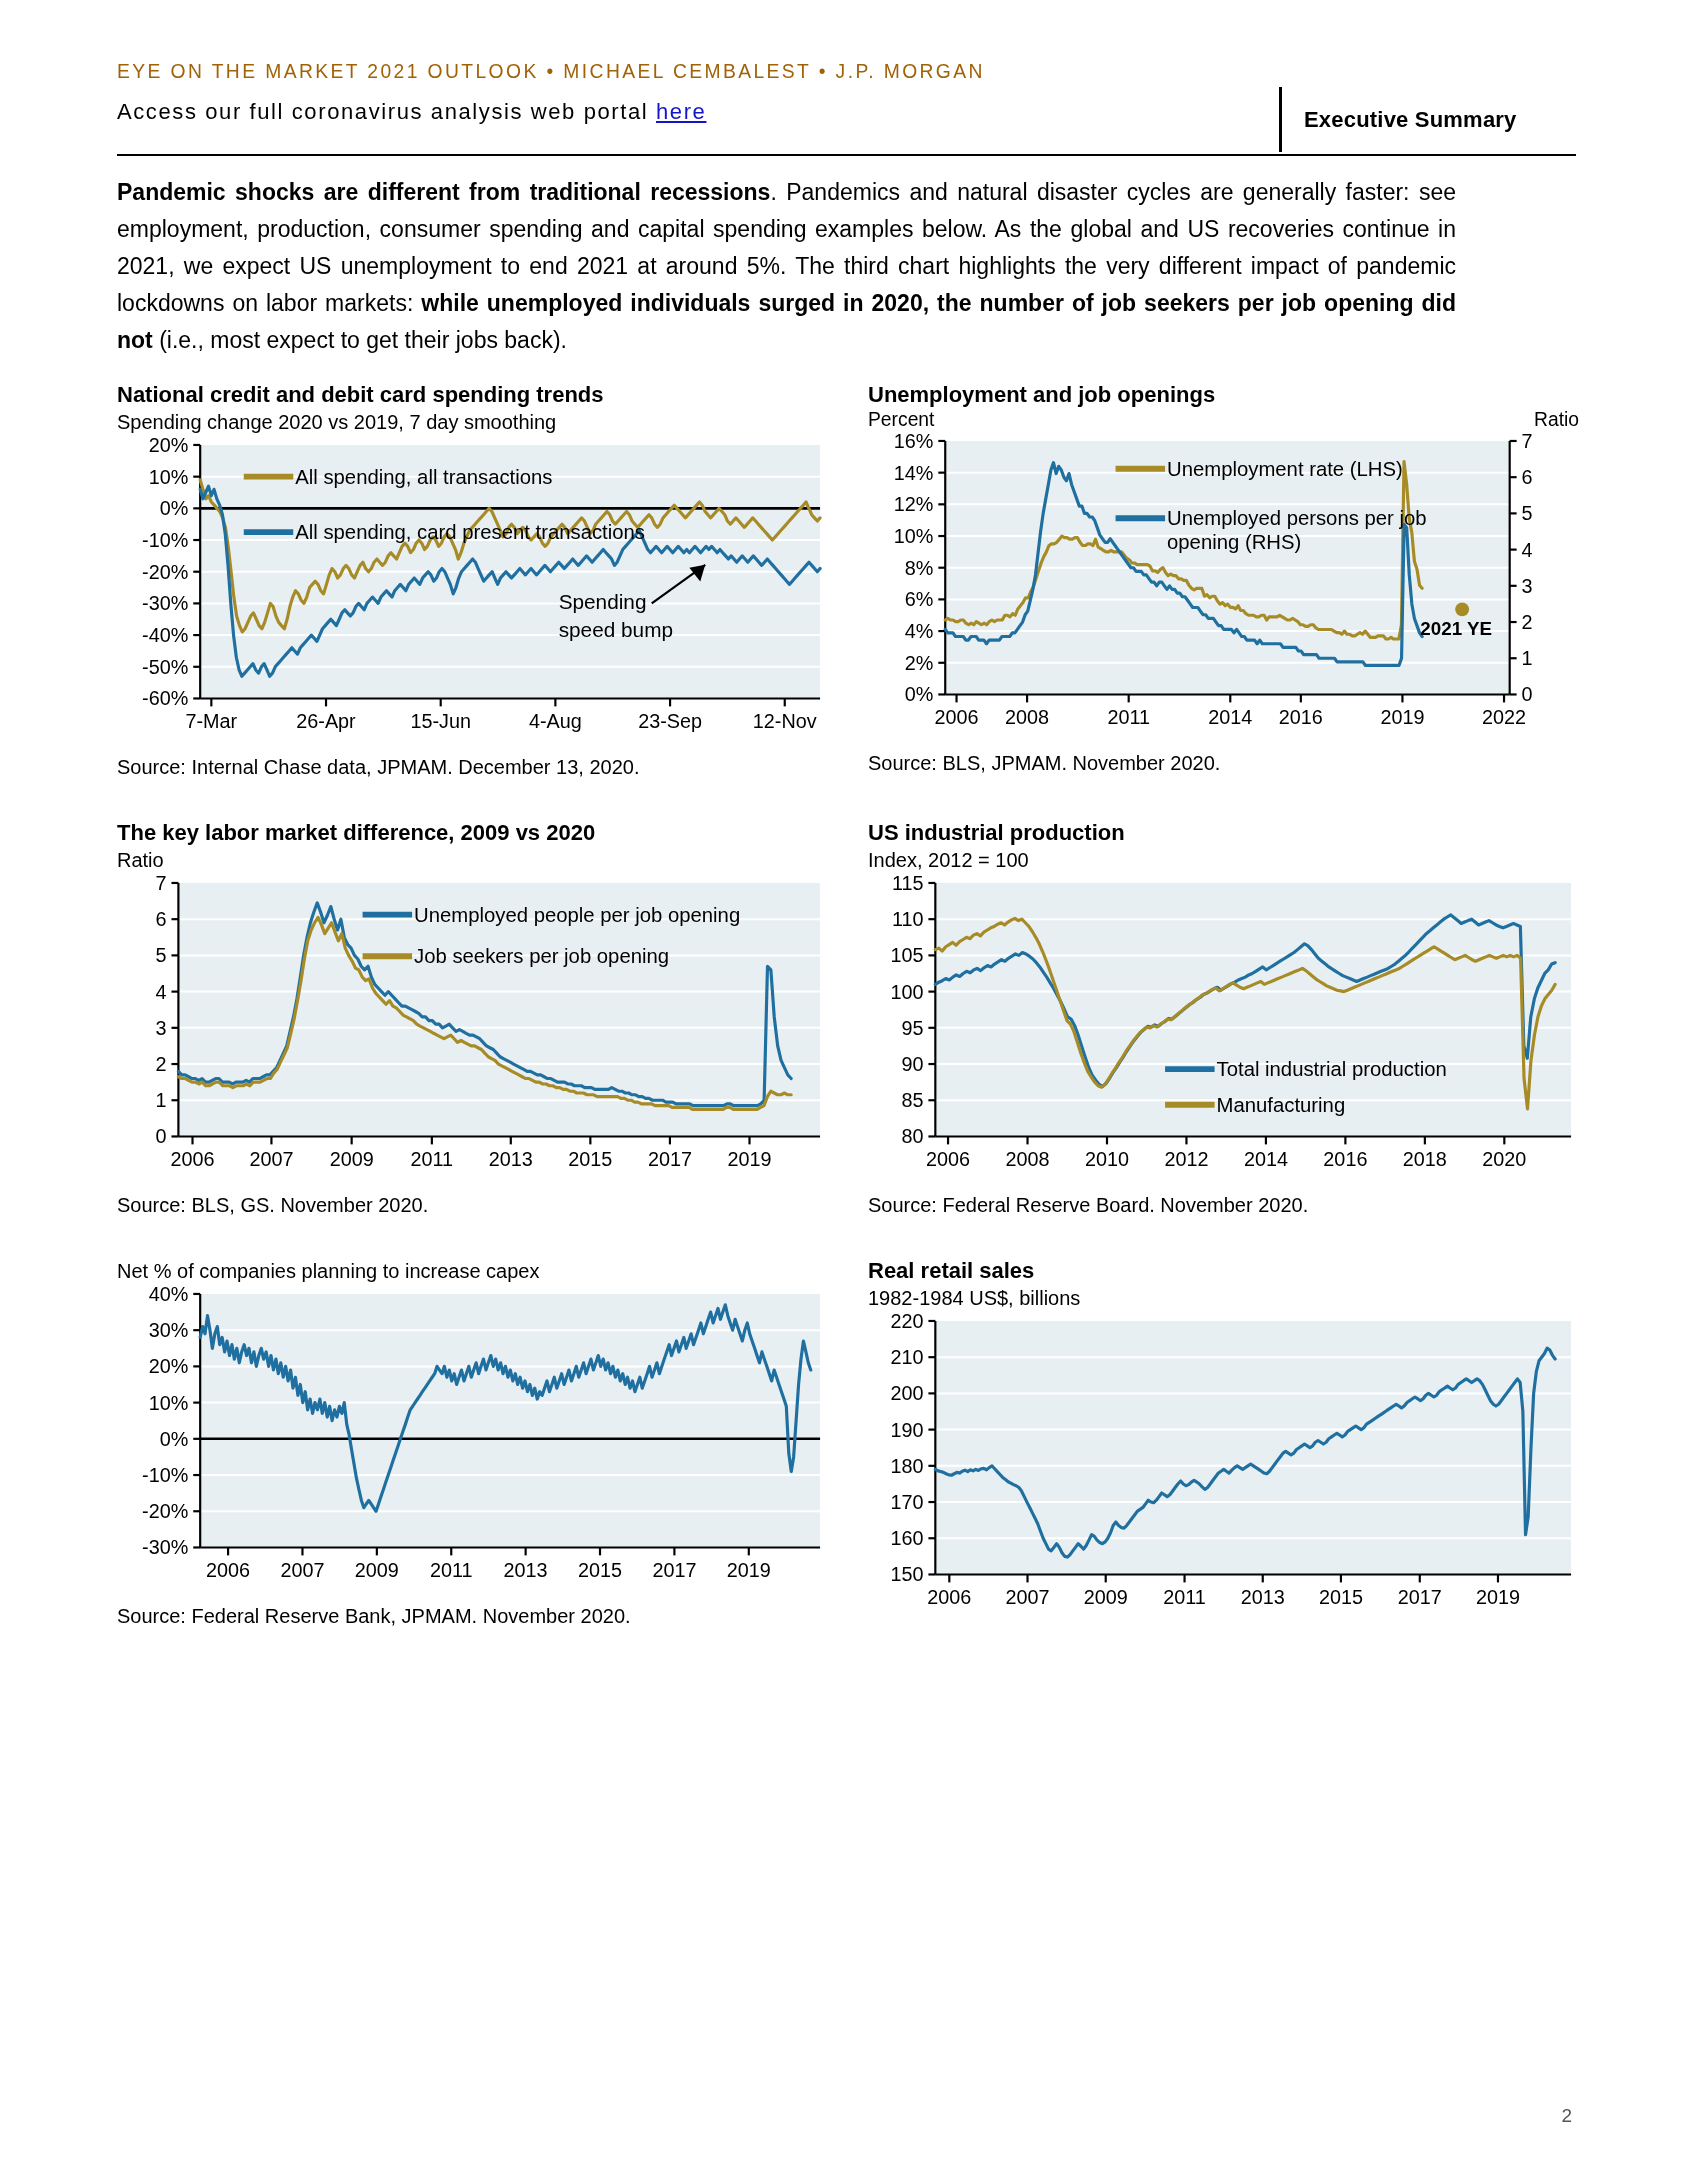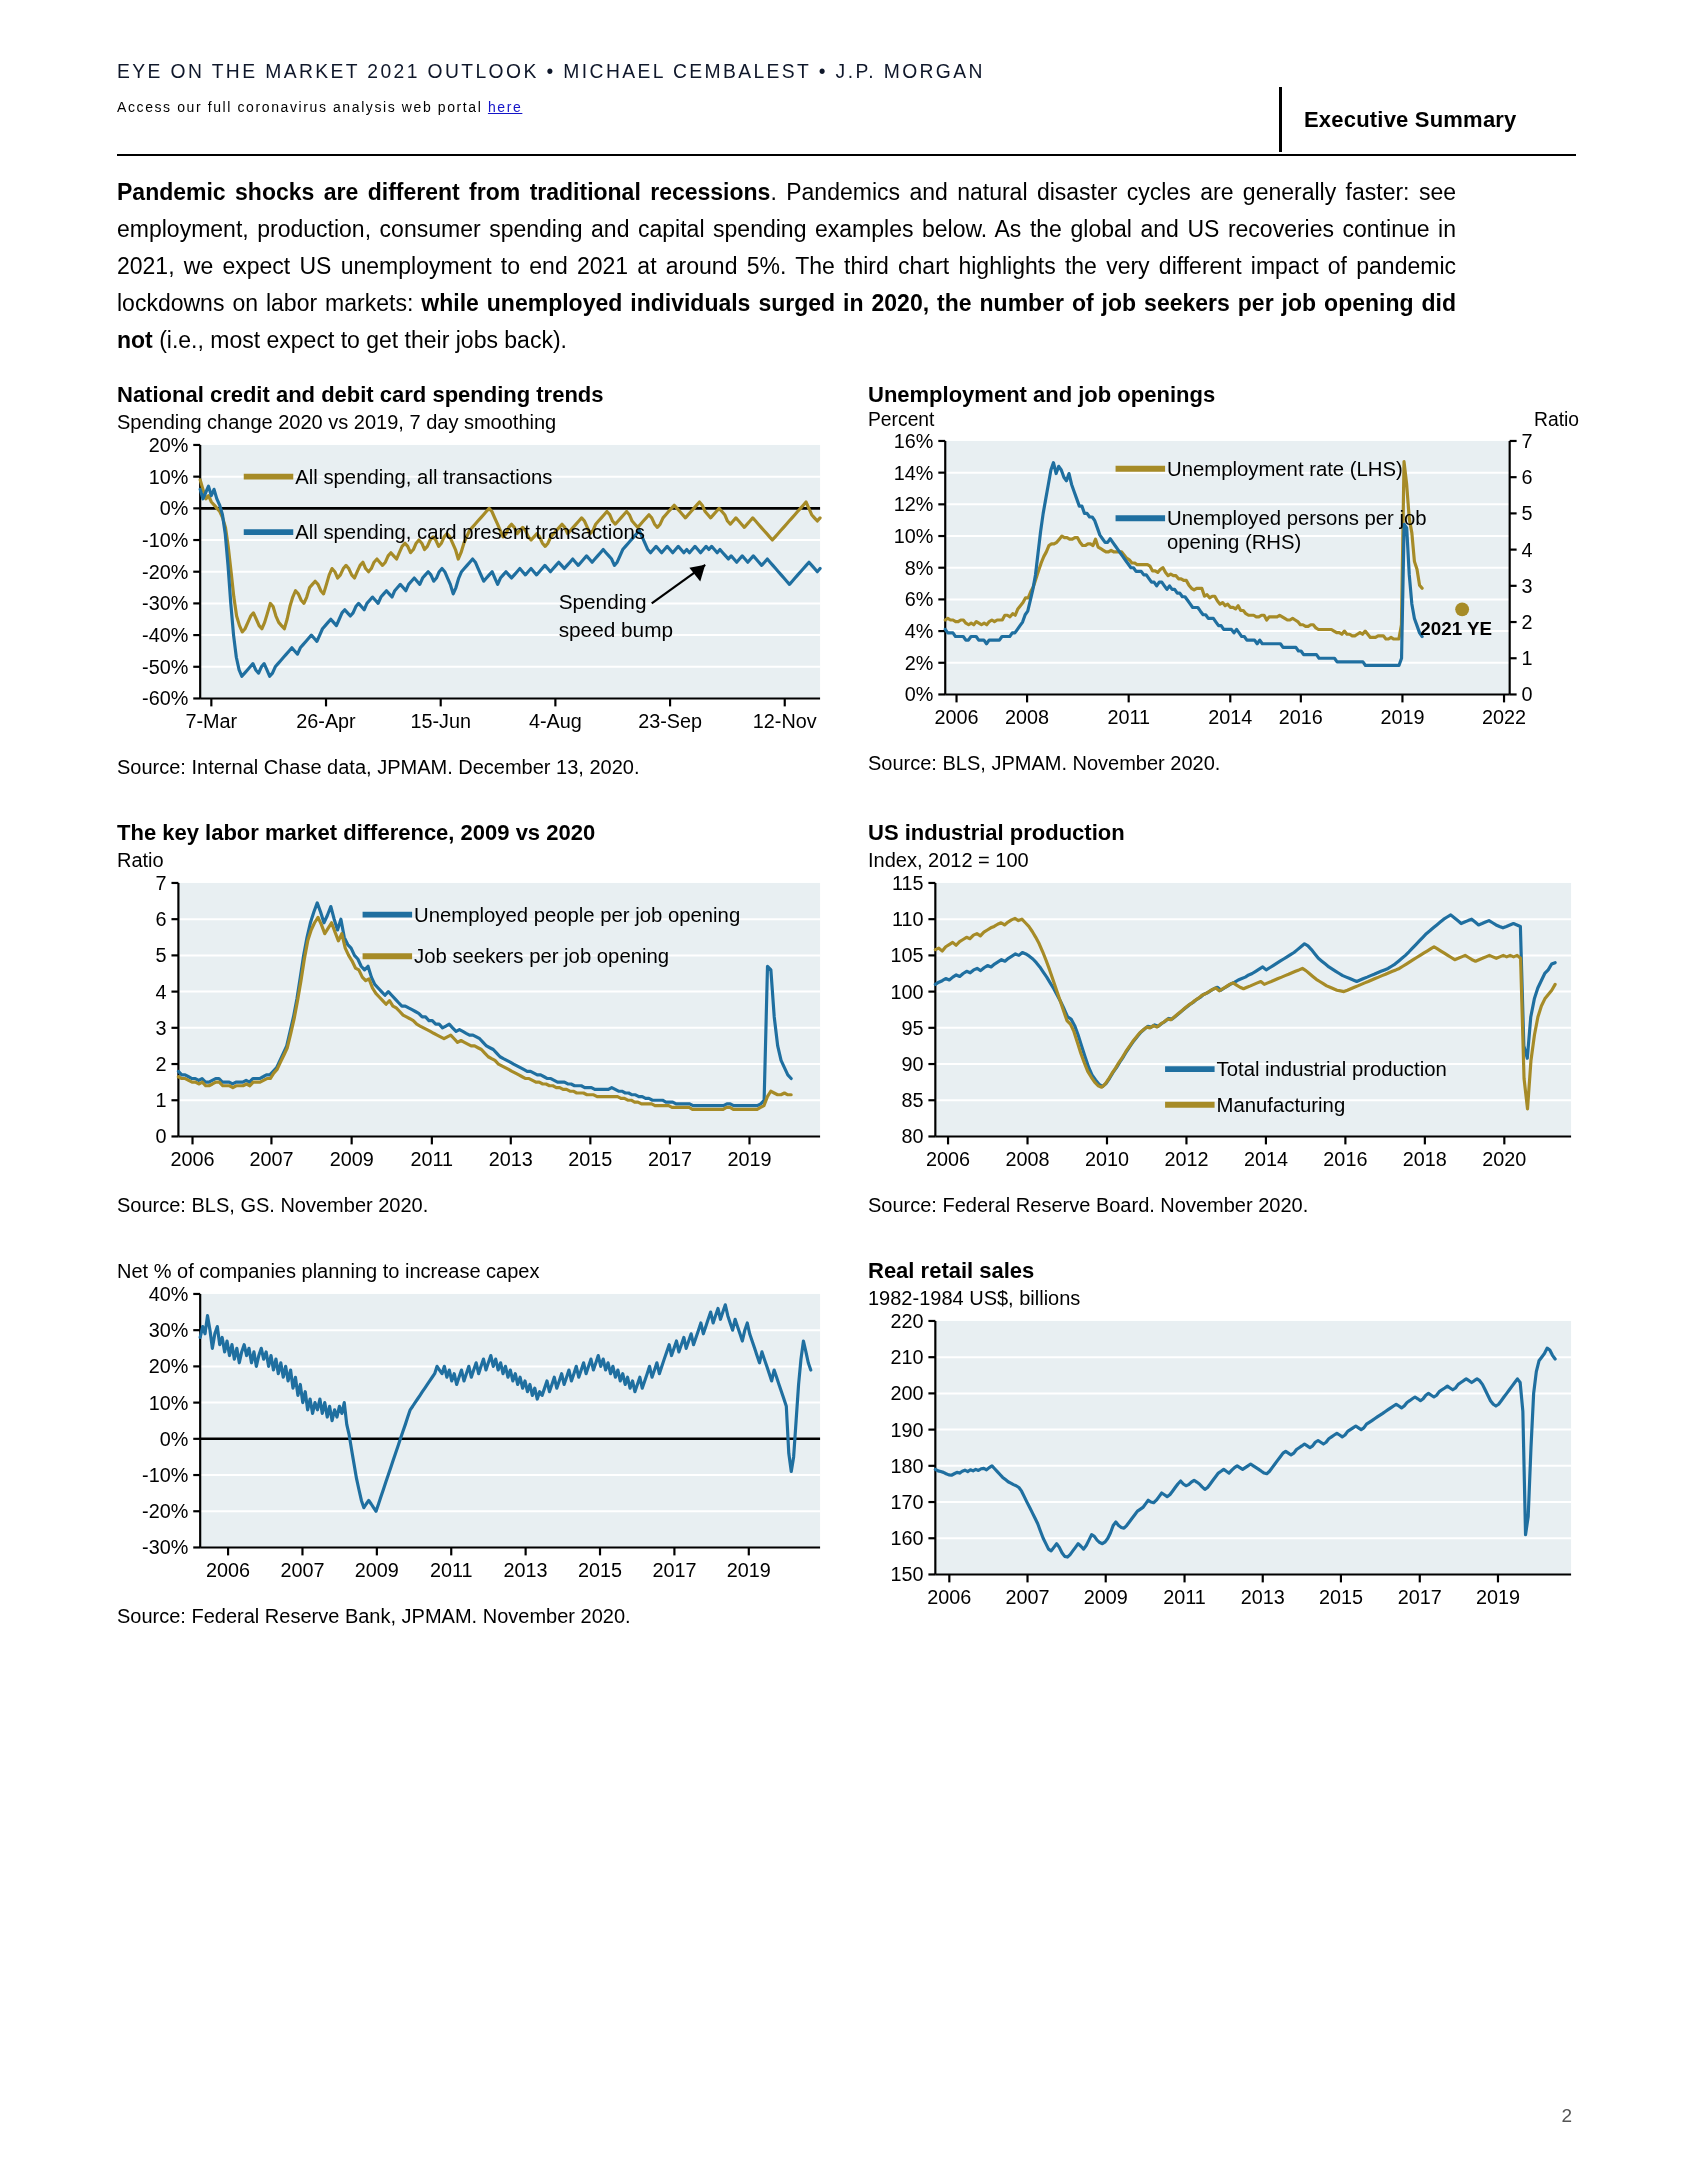--- a/index.html
+++ b/index.html
@@ -12,23 +12,23 @@
     position: relative;
     overflow: hidden;
   }
   .page { position:absolute; inset:0; padding: 61px 107px 0 117px; }
 
   
   .header { position:relative; height: 91px; }
   .hdr-left { width: 1079px; }
   .hdr-title {
     font-size: 19.3px; letter-spacing: 2.4px; font-weight:400;
-    color:#0f172a; white-space:nowrap;
-  }
-  .hdr-sub { font-size: 14px; letter-spacing: 1.6px; margin-top: 16px; }
+    color:#a16207; white-space:nowrap;
+  }
+  .hdr-sub { font-size: 22px; letter-spacing: 1.6px; margin-top: 16px; }
   .hdr-sub a { color:#1414c8; text-decoration: underline; }
   .hdr-right {
     position:absolute; right: 0; top: 26px;
     width: 297px; padding-left: 22px;
     border-left: 3px solid #000;
     height: 65px; display:flex; align-items:center;
   }
   .hdr-right span { font-size: 22px; font-weight: bold; letter-spacing:0.2px; }
   .hdr-rule { border-bottom: 2.5px solid #000; width: 100%; margin-top: 2px; }
 

